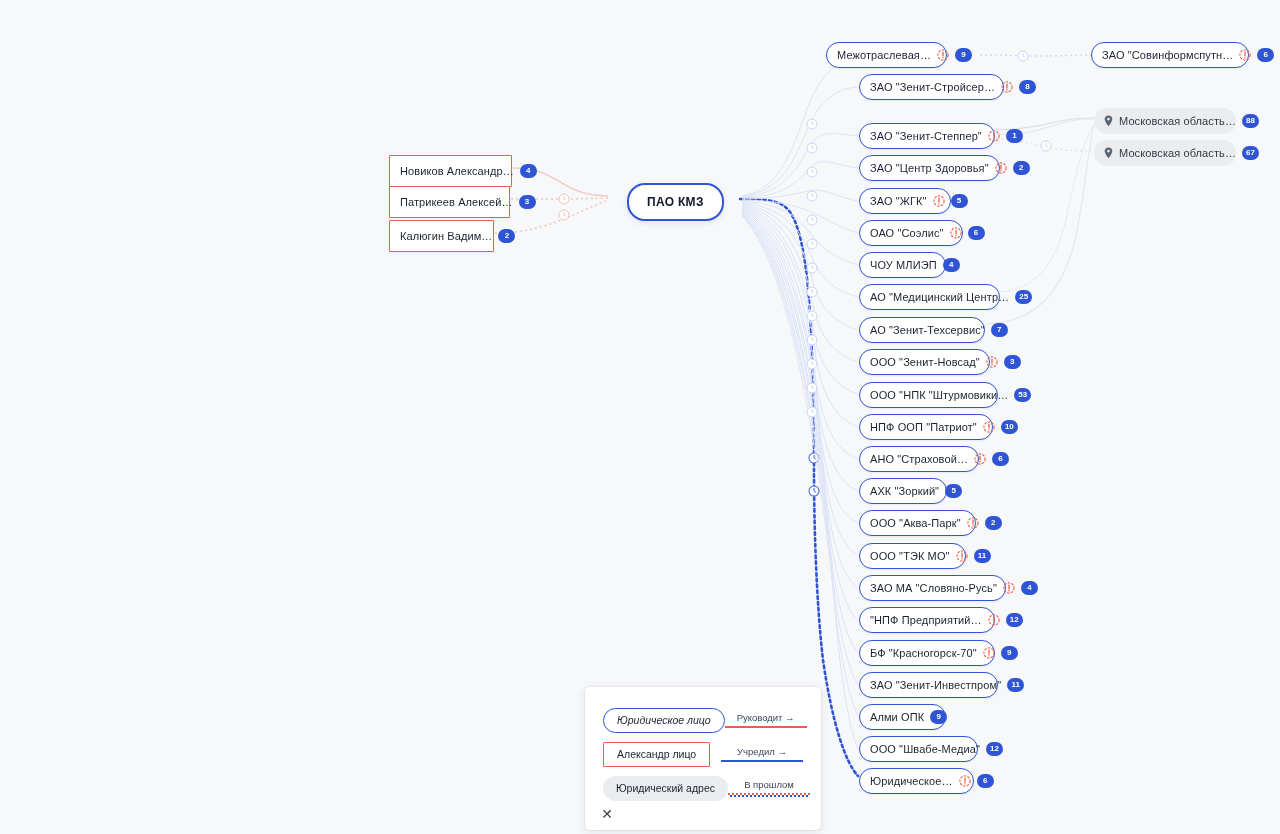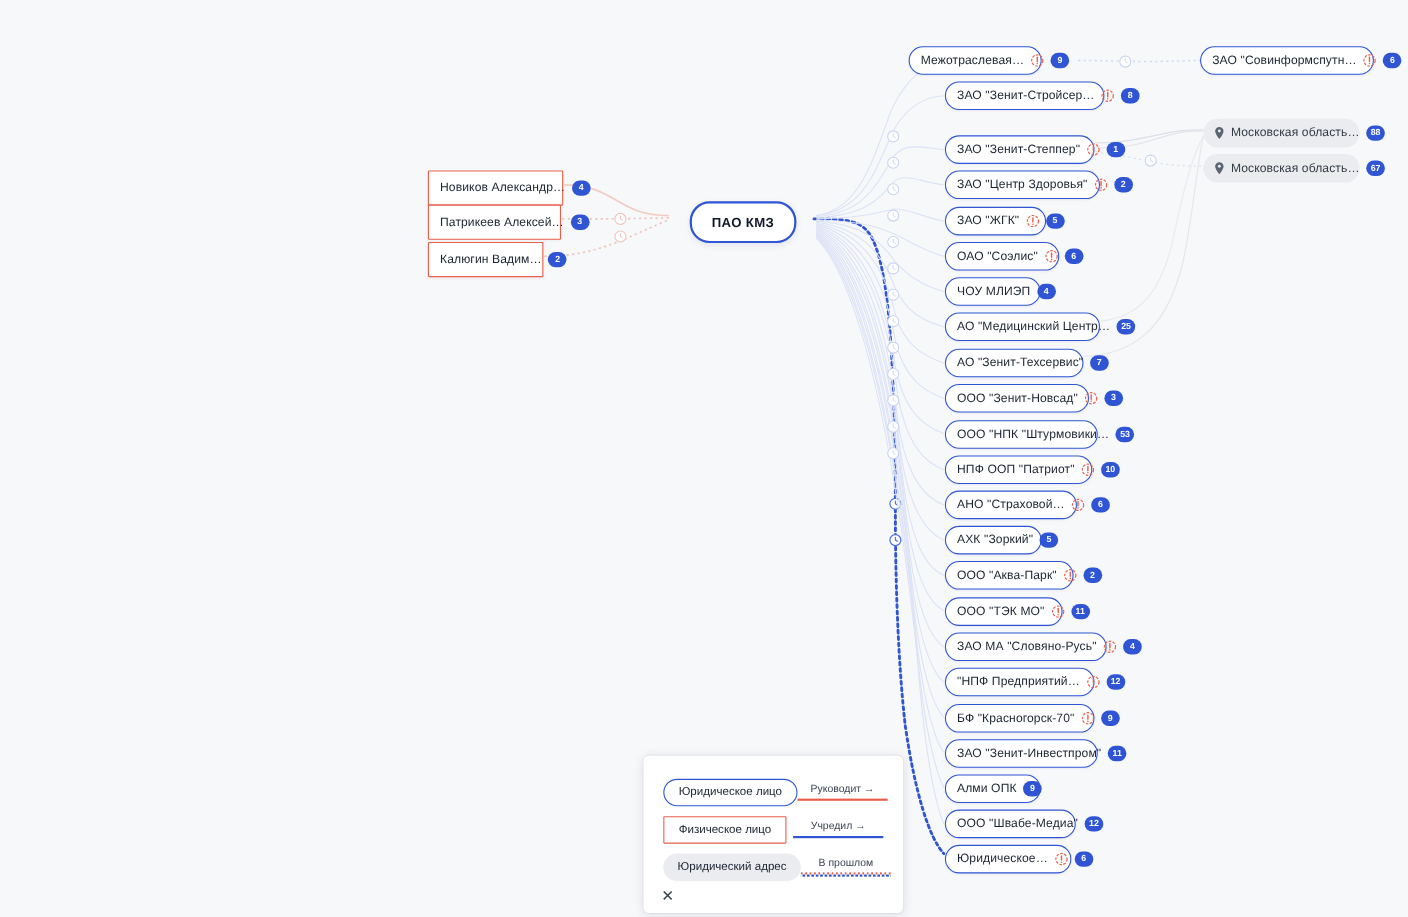--- a/index.html
+++ b/index.html
@@ -125,21 +125,21 @@
     display: inline-flex;
     align-items: center;
     justify-content: center;
     height: 25px;
     padding: 0 13px;
     font-size: 10.5px;
     color: #1b2330;
     background: #fff;
     white-space: nowrap;
   }
-  .lg-chip.legal  { border: 1.6px solid #2f55d4; border-radius: 13px; }
+  .lg-chip.legal  { border: 1.6px solid #2f55d4; border-radius: 13px; font-style: italic; }
   .lg-chip.person { border: 1.6px solid #e8604c; border-radius: 1px; }
   .lg-chip.address{ border: none; border-radius: 13px; background: #ebecef; }
 
   .lg-edge { width: 82px; text-align: center; }
   .lg-edge .t {
     font-size: 9.5px;
     color: #3c4453;
     margin-bottom: 3px;
     display: block;
     white-space: nowrap;
@@ -513,21 +513,21 @@
   <div id="legend">
     <div id="legend-rows">
         <div class="lg-row">
           <span class="lg-chip legal">Юридическое лицо</span>
           <span class="lg-edge">
             <span class="t">Руководит →</span>
             <span class="bar manages"></span>
           </span>
         </div>
         <div class="lg-row">
-          <span class="lg-chip person">Физическое лицо</span>
+          <span class="lg-chip person">Александр лицо</span>
           <span class="lg-edge">
             <span class="t">Учредил →</span>
             <span class="bar founded"></span>
           </span>
         </div>
         <div class="lg-row">
           <span class="lg-chip address">Юридический адрес</span>
           <span class="lg-edge">
             <span class="t">В прошлом</span>
             <span class="bar past"></span>

